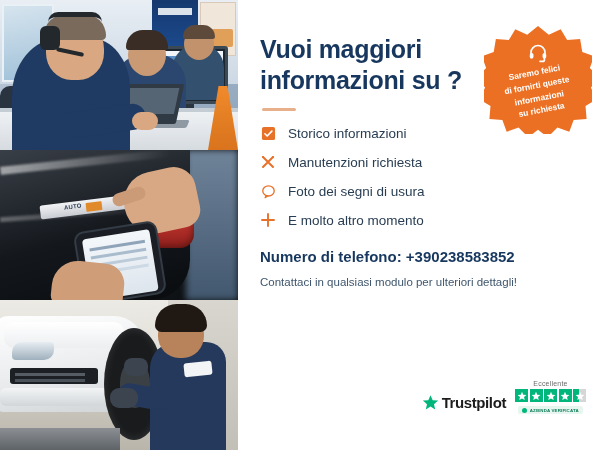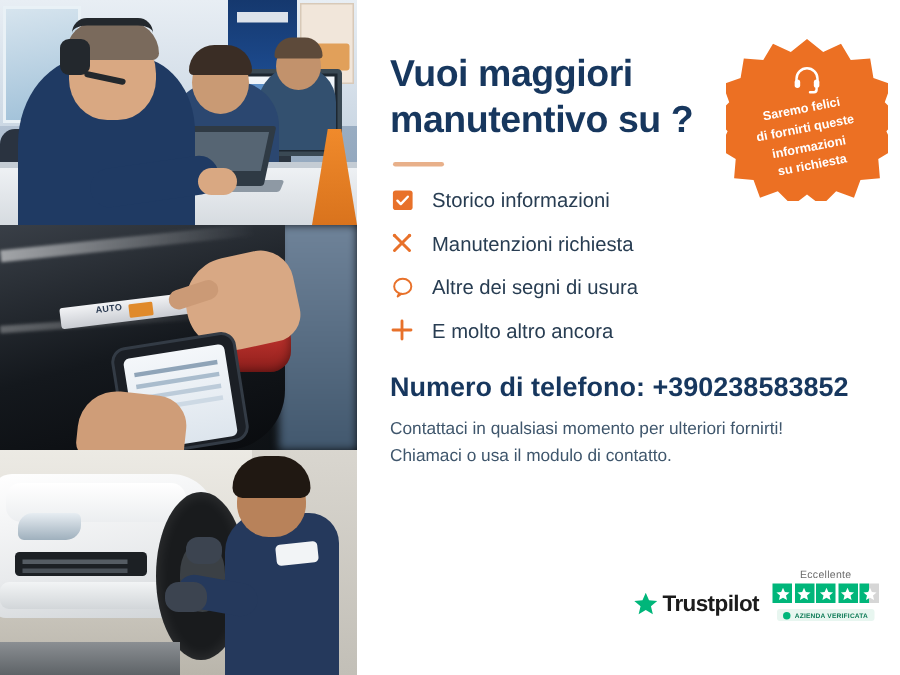--- a/index.html
+++ b/index.html
@@ -93,21 +93,21 @@
   .content { position:relative; flex:1; height:450px; background:#fff; padding: 34px 22px 0 22px; }
 
   .headline { font-size: 25px; line-height: 1.22; font-weight: 700; color:#17375e; letter-spacing:-.3px; }
   .rule { width:34px; height:3px; background:#e8b08a; margin: 13px 0 14px 2px; border-radius:2px; }
 
   .features { list-style:none; }
   .feature { display:flex; align-items:center; gap:12px; margin-bottom:13px; }
   .fi { width:16px; height:16px; flex:0 0 16px; display:flex; align-items:center; justify-content:center; color:#e8712a; }
   .flabel { font-size:13.5px; color:#283d52; }
 
-  .phone-line { margin-top:20px; font-size:18px; font-weight:700; color:#17375e; }
+  .phone-line { margin-top:20px; font-size:15px; font-weight:700; color:#17375e; }
   .sub { margin-top:8px; font-size:11.5px; line-height:1.6; color:#3f566c; }
 
   
   .badge { position:absolute; right:8px; top:26px; width:108px; height:108px; }
   .burst { position:absolute; inset:0; background:#ec7023; }
   .burst.b1 { clip-path: polygon(50% 0%,60% 8%,71% 3%,77% 13%,89% 12%,91% 24%,102% 28%,98% 39%,107% 48%,99% 57%,104% 68%,94% 74%,95% 86%,83% 87%,79% 98%,68% 94%,59% 103%,50% 96%,41% 103%,32% 94%,21% 98%,17% 87%,5% 86%,6% 74%,-4% 68%,1% 57%,-7% 48%,2% 39%,-2% 28%,9% 24%,11% 12%,23% 13%,29% 3%,40% 8%); }
   .badge .bi { position:absolute; left:50%; top:16px; transform:translateX(-50%); color:#fff; }
   .badge .btext { position:absolute; left:50%; top:40px; transform:translate(-50%,0) rotate(-11deg); width:104px; text-align:center; color:#fff; font-size:8.4px; font-weight:700; line-height:1.52; }
 
   
@@ -198,21 +198,21 @@
       <div class="glove"></div>
       <div class="glove2"></div>
     </div>
 
   </div>
 
   <div class="content">
 
     <h1 class="headline">
       <span>Vuoi maggiori</span><br>
-      <span>manutentivo su ?</span>
+      <span>informazioni su ?</span>
     </h1>
 
     <div class="rule"></div>
 
     <ul class="features">
 
       <li class="feature">
         <span class="fi">
           <svg viewBox="0 0 16 16" width="15" height="15">
               <rect x="1" y="1" width="14" height="14" rx="2" fill="currentColor"></rect>
@@ -233,43 +233,42 @@
         <span class="flabel">Manutenzioni richiesta</span>
       </li>
 
       <li class="feature">
         <span class="fi">
           <svg viewBox="0 0 16 16" width="15" height="15" stroke="currentColor" stroke-width="1.4" fill="none">
               <ellipse cx="8" cy="7.4" rx="6.1" ry="5.4"></ellipse>
               <path d="M5.6 12.1L4.4 14.6l3-2.2" stroke-linejoin="round"></path>
             </svg>
         </span>
-        <span class="flabel">Altre dei segni di usura</span>
+        <span class="flabel">Foto dei segni di usura</span>
       </li>
 
 
       <li class="feature">
         <span class="fi">
           <svg viewBox="0 0 16 16" width="16" height="16" stroke="currentColor" stroke-width="1.9" stroke-linecap="round">
               <path d="M8 2v12M2 8h12"></path>
             </svg>
         </span>
-        <span class="flabel">E molto altro ancora</span>
+        <span class="flabel">E molto altro momento</span>
       </li>
 
     </ul>
 
     <div class="phone-line">
       <span>Numero di telefono:</span>
       <span>+390238583852</span>
     </div>
 
     <p class="sub">
-      <span>Contattaci in qualsiasi momento per ulteriori fornirti!</span><br>
-      <span>Chiamaci o usa il modulo di contatto.</span>
+      <span>Contattaci in qualsiasi modulo per ulteriori dettagli!</span><br>
     </p>
 
     <div class="badge">
       <div class="burst b1"></div>
       <span class="bi">
         <svg viewBox="0 0 24 24" width="21" height="21" fill="none" stroke="currentColor" stroke-width="1.9" stroke-linecap="round">
             <path d="M4 13v-1a8 8 0 0 1 16 0v1"></path>
             <rect x="2.6" y="12.6" width="4.2" height="6.4" rx="2.1" fill="currentColor" stroke="none"></rect>
             <rect x="17.2" y="12.6" width="4.2" height="6.4" rx="2.1" fill="currentColor" stroke="none"></rect>
             <path d="M19.3 19v1.2a2 2 0 0 1-2 2h-3"></path>

